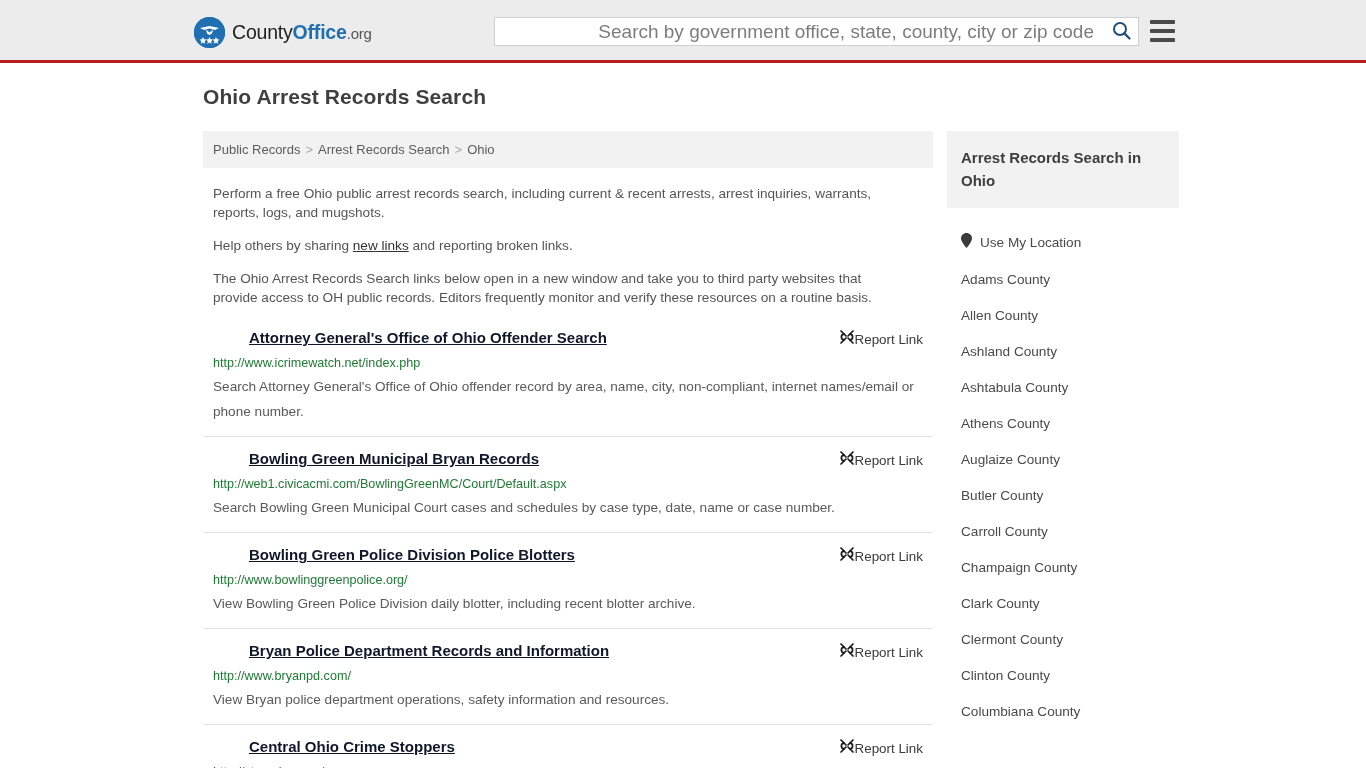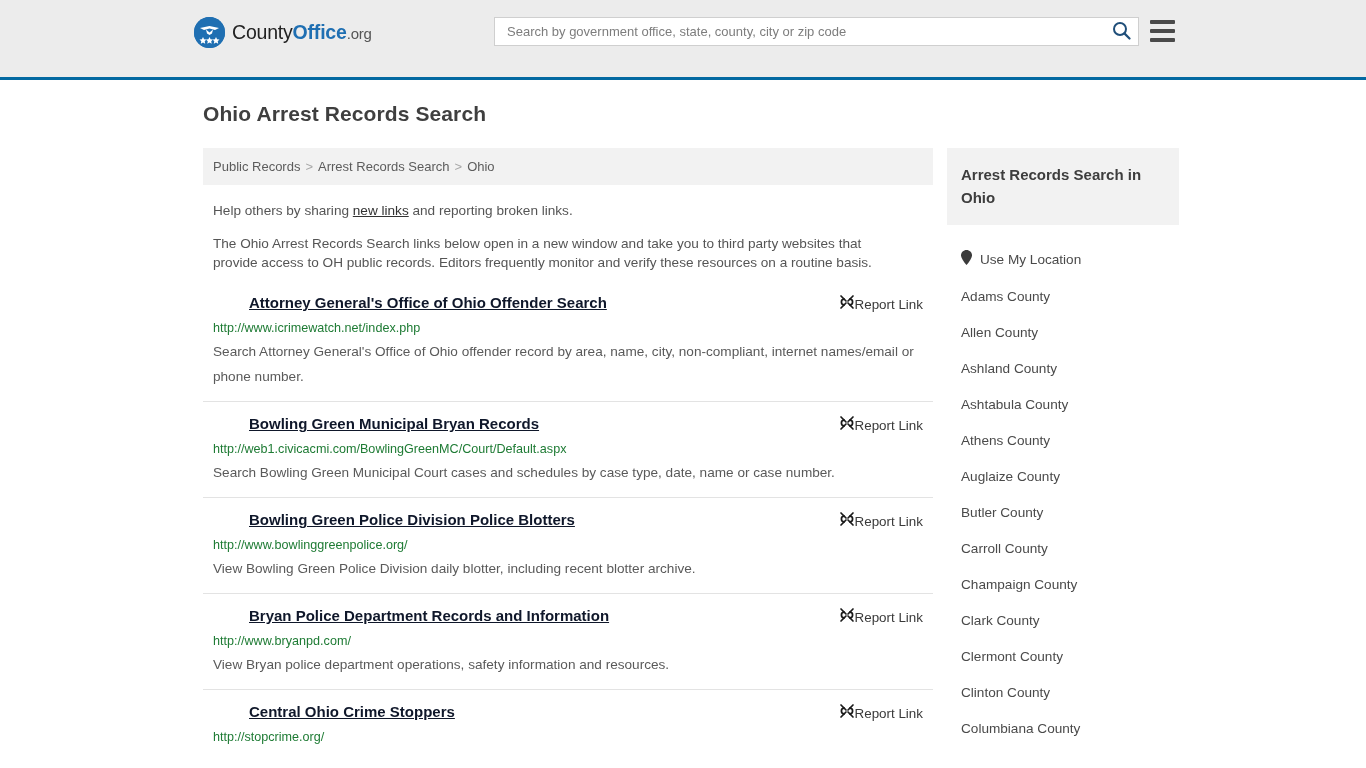--- a/index.html
+++ b/index.html
@@ -9,23 +9,23 @@
     overflow: hidden;
     background: #ffffff;
     font-family: "Liberation Sans", sans-serif;
     -webkit-font-smoothing: antialiased;
   }
 
   
   .site-header {
     position: relative;
     width: 100%;
-    height: 80px;
+    height: 63px;
     background: #ececec;
-    border-bottom: 3px solid #0369a1;
+    border-bottom: 3px solid #b91c1c;
     display: flex;
     align-items: center;
   }
   .logo-wrap {
     position: absolute;
     left: 194px;
     top: 17px;
     display: flex;
     align-items: center;
     gap: 7px;
@@ -63,22 +63,23 @@
     align-items: center;
   }
   .search-input {
     flex: 1 1 auto;
     border: 0;
     outline: 0;
     background: transparent;
     height: 100%;
     padding: 0 10px 0 12px;
     font-family: "Liberation Sans", sans-serif;
-    font-size: 13px;
+    font-size: 19px;
     color: #333;
+    text-align: right;
   }
   .search-input::placeholder { color: #7d7d7d; opacity: 1; }
   .search-btn {
     width: 34px; height: 100%;
     border: 0; background: transparent;
     cursor: pointer;
     display: flex; align-items: center; justify-content: center;
     padding: 0;
   }
   .hamburger {
@@ -278,20 +279,21 @@
 
     <div class="cols">
 
       <div class="main-col">
 
         <nav class="breadcrumb">
           <a>Public Records</a><span class="sep">&gt;</span><a>Arrest Records Search</a><span class="sep">&gt;</span><span class="current">Ohio</span>
         </nav>
 
         <div class="intro">
+          <p>Perform a free Ohio public arrest records search, including current &amp; recent arrests, arrest inquiries, warrants, reports, logs, and mugshots.</p>
           <p><span>Help others by sharing </span><a>new links</a><span> and reporting broken links.</span></p>
           <p>The Ohio Arrest Records Search links below open in a new window and take you to third party websites that provide access to OH public records. Editors frequently monitor and verify these resources on a routine basis.</p>
         </div>
 
         <div class="listings">
 
           <div class="listing">
             <div class="listing-head">
               <a class="listing-title">Attorney General's Office of Ohio Offender Search</a>
               <span class="report-link">

